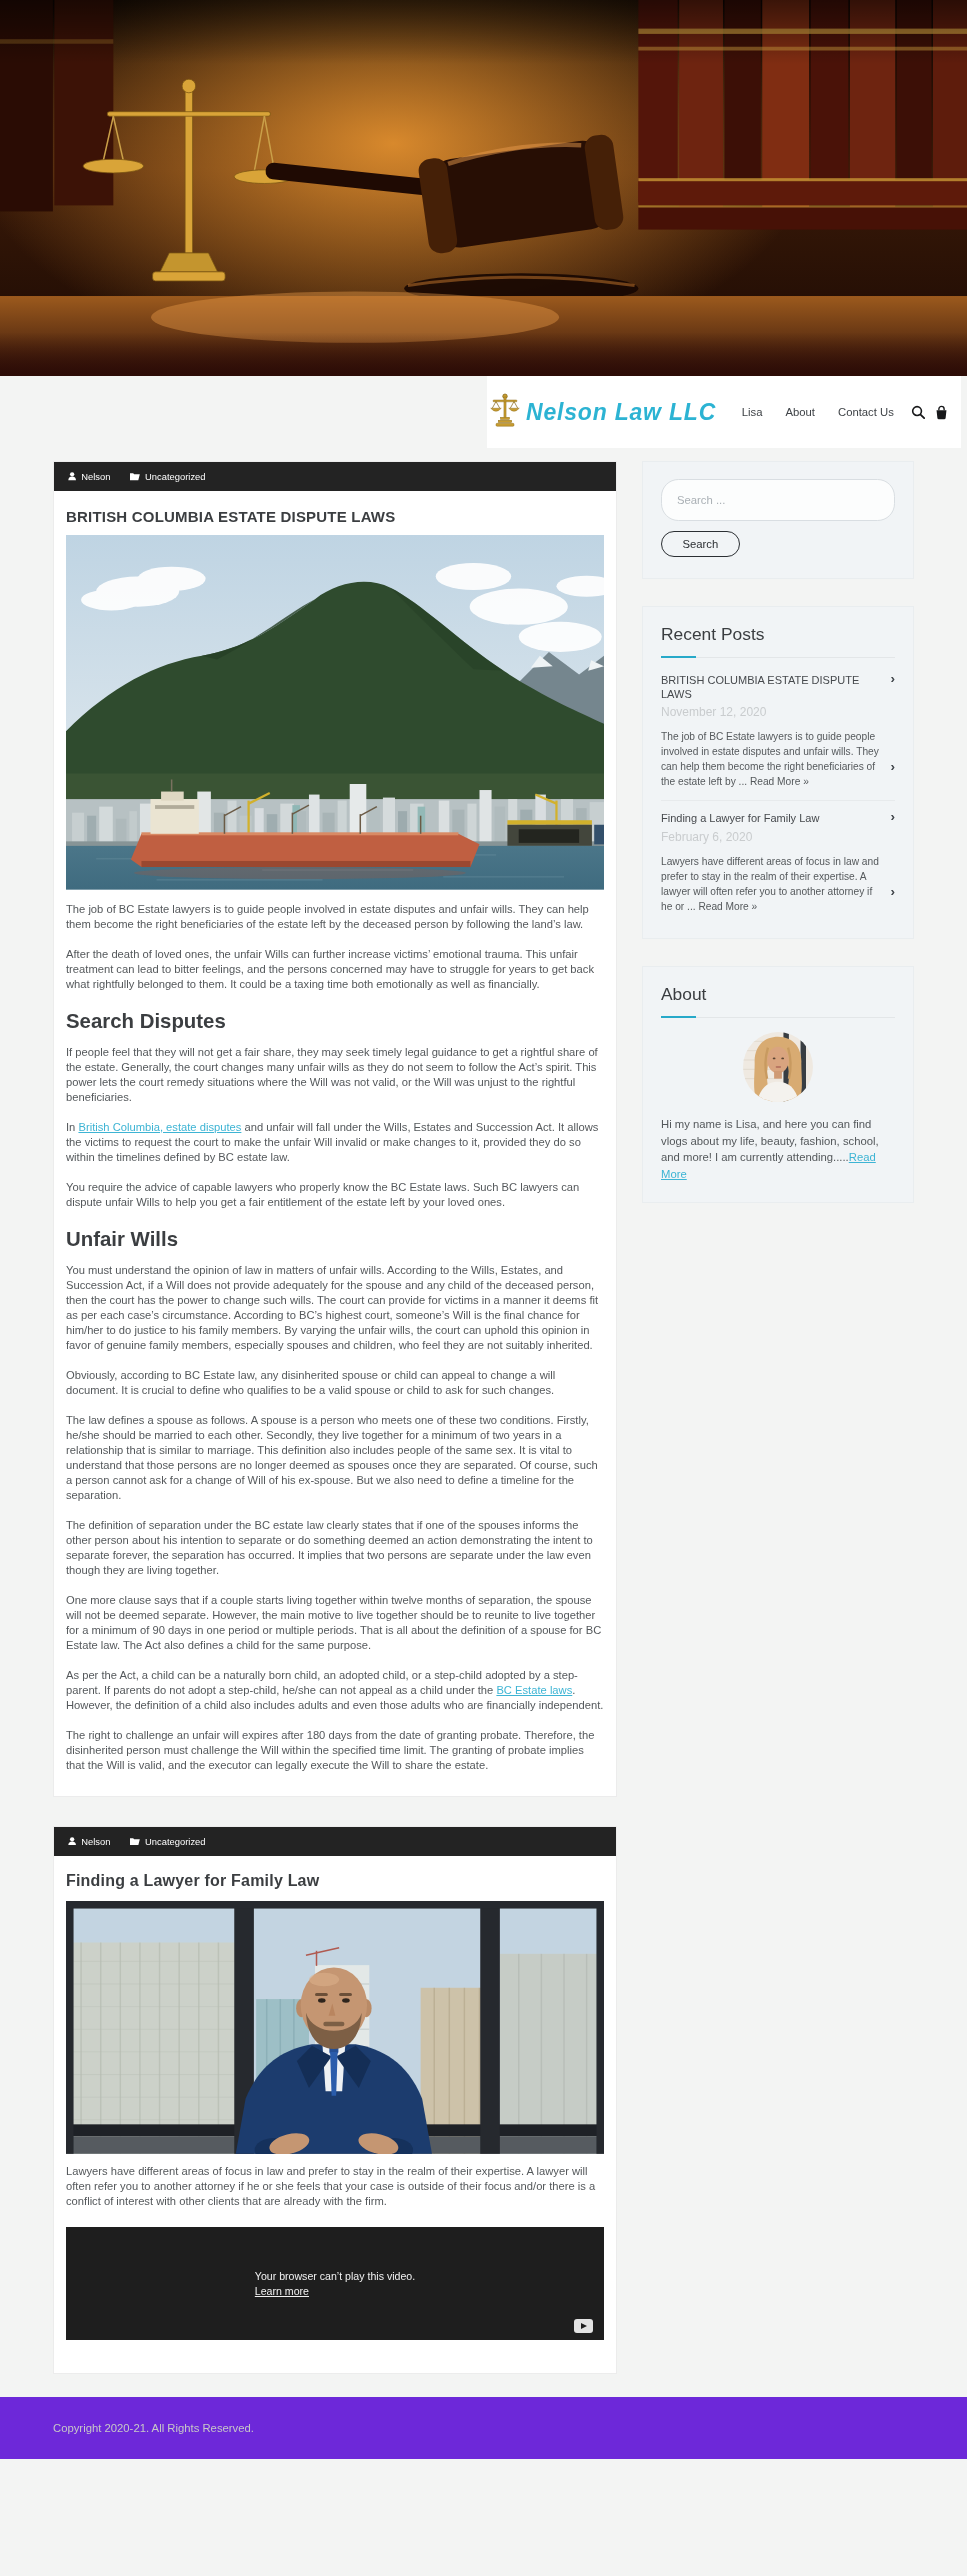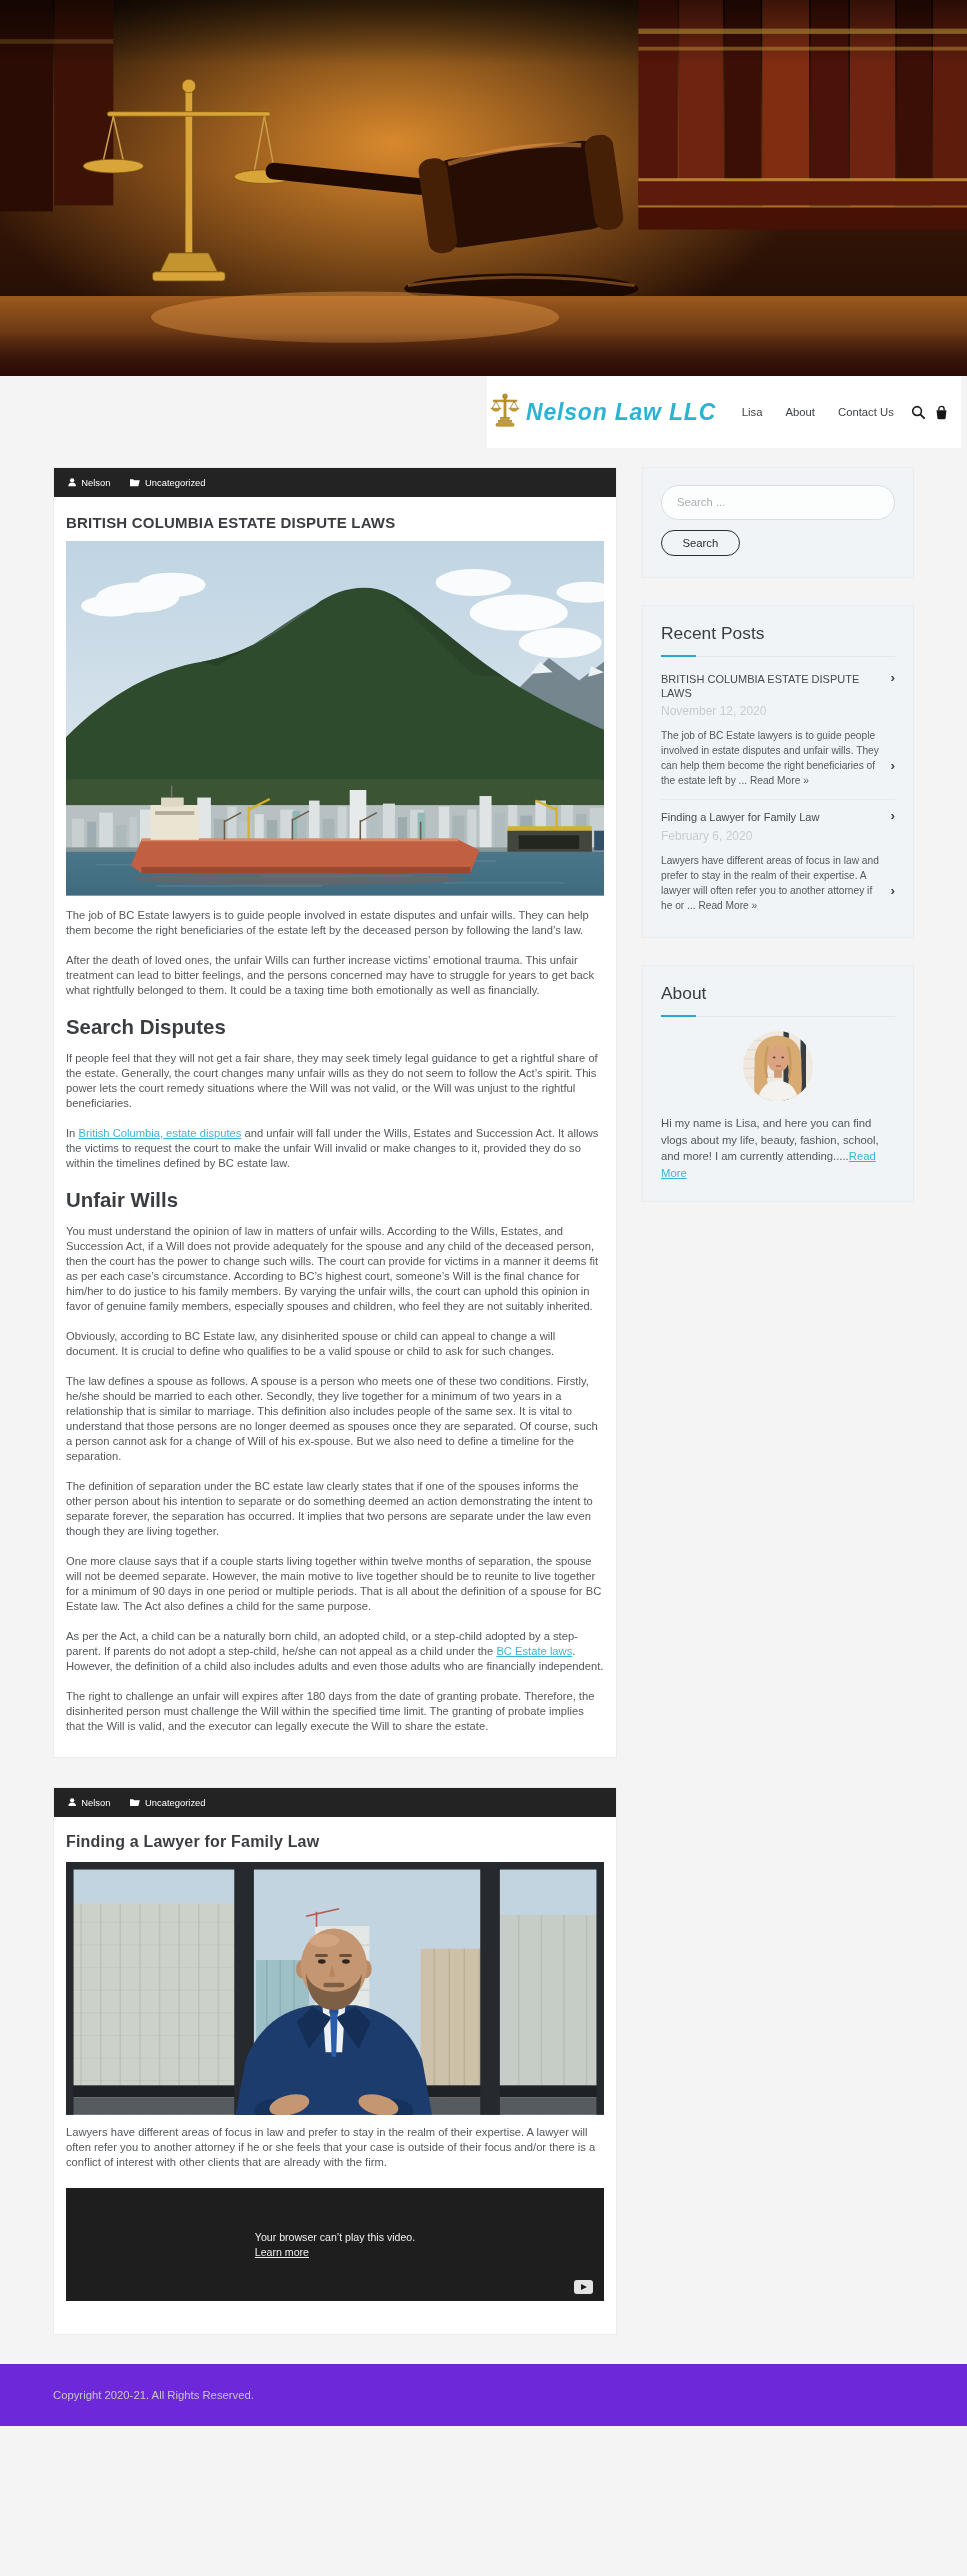--- a/index.html
+++ b/index.html
@@ -21,21 +21,21 @@
   .header-white { position:absolute; left:487px; right:6px; top:0; bottom:0; background:#ffffff; }
   .header-inner { position:absolute; left:490px; right:10.6px; top:0; bottom:0; display:flex; align-items:center; }
   .logo { display:flex; align-items:center; gap:6px; margin-right:19.6px; }
   .logo-text { font-size:23px; font-weight:700; font-style:italic; color:#2cb3d3; letter-spacing:0.8px; white-space:nowrap; }
   .nav { display:flex; align-items:center; gap:23px; margin-left:6px; }
   .nav a { font-size:11.3px; color:#3f4347; }
   .header-icons { display:flex; align-items:center; gap:9px; margin-left:16.6px; }
   .hicon { width:15px; height:15px; display:flex; align-items:center; justify-content:center; cursor:pointer; }
 
   
-  .container { width:861px; margin:6px auto; }
+  .container { width:861px; margin:0 auto; }
   .content { display:flex; gap:25px; padding-top:13px; align-items:flex-start; }
   .main-col { width:564px; flex-shrink:0; }
   .sidebar { width:272px; flex-shrink:0; }
 
   
   .post-card { background:#ffffff; border:0.8px solid #ececec; margin-bottom:29px; }
   .meta-bar { height:29px; background:#232323; display:flex; align-items:center; gap:19.6px; padding:0 13.6px; }
   .meta-item { display:flex; align-items:center; gap:5.3px; color:#ffffff; font-size:9.4px; }
   .card-body { padding:12px 12px 23px; }
   .post-title { font-size:15px; font-weight:700; color:#3b3e41; margin:4.5px 0 10.6px; letter-spacing:0.2px; }
@@ -51,21 +51,21 @@
                   display:flex; align-items:center; justify-content:center; }
   .vp-msg { color:#f1f1f1; font-size:10.6px; line-height:14.4px; text-align:left; }
   .vp-msg a { color:#f1f1f1; text-decoration:underline; }
   .vp-play { position:absolute; right:10.6px; bottom:7.6px; width:19.6px; height:13.6px; background:#e3e3e3;
              border-radius:3px; display:flex; align-items:center; justify-content:center; cursor:pointer; }
   .vp-play span { display:block; width:0; height:0; border-left:6px solid #1e1e1e;
                   border-top:3.8px solid transparent; border-bottom:3.8px solid transparent; margin-left:1.5px; }
 
   
   .widget { background:#f1f4f6; border:0.8px solid #e9edef; padding:16.6px 18px 19.6px; margin-bottom:27px; }
-  .search-input { width:100%; height:35px; border:0.8px solid #d9dee2; border-radius:17.4px; background:#fcfdfd;
+  .search-input { width:100%; height:42px; border:0.8px solid #d9dee2; border-radius:17.4px; background:#fcfdfd;
                   padding:0 15px; font-size:11.3px; color:#4a4e52; outline:none; font-family:"Liberation Sans",sans-serif; }
   .search-input::placeholder { color:#aab0b5; }
   .search-btn { margin-top:10.6px; border:1.5px solid #2b2f33; border-radius:14.4px; background:transparent;
                 padding:6px 20.4px; font-size:11.3px; color:#2b2f33; cursor:pointer; font-family:"Liberation Sans",sans-serif; }
   .wtitle { font-size:17.4px; font-weight:400; color:#3a3d40; margin:0; }
   .wline { height:0.8px; background:#e3e6e8; margin:12px 0 15px; position:relative; }
   .wline::before { content:''; position:absolute; left:0; top:-0.8px; width:35px; height:2.3px; background:#27a9c9; }
   .rp-item { position:relative; padding-bottom:4.5px; }
   .rp-item + .rp-item { border-top:0.8px solid #e7eaec; padding-top:10.6px; }
   .rp-head { display:flex; justify-content:space-between; align-items:flex-start; }
@@ -347,20 +347,21 @@
               </g>
             </svg>
           </div>
 
           <p>The job of BC Estate lawyers is to guide people involved in estate disputes and unfair wills. They can help them become the right beneficiaries of the estate left by the deceased person by following the land’s law.</p>
           <p>After the death of loved ones, the unfair Wills can further increase victims’ emotional trauma. This unfair treatment can lead to bitter feelings, and the persons concerned may have to struggle for years to get back what rightfully belonged to them. It could be a taxing time both emotionally as well as financially.</p>
 
           <h2>Search Disputes</h2>
           <p>If people feel that they will not get a fair share, they may seek timely legal guidance to get a rightful share of the estate. Generally, the court changes many unfair wills as they do not seem to follow the Act’s spirit. This power lets the court remedy situations where the Will was not valid, or the Will was unjust to the rightful beneficiaries.</p>
           <p><span>In </span><a class="inline-link" href="#">British Columbia, estate disputes</a><span> and unfair will fall under the Wills, Estates and Succession Act. It allows the victims to request the court to make the unfair Will invalid or make changes to it, provided they do so within the timelines defined by BC estate law.</span></p>
+          <p>You require the advice of capable lawyers who properly know the BC Estate laws. Such BC lawyers can dispute unfair Wills to help you get a fair entitlement of the estate left by your loved ones.</p>
 
           <h2>Unfair Wills</h2>
           <p>You must understand the opinion of law in matters of unfair wills. According to the Wills, Estates, and Succession Act, if a Will does not provide adequately for the spouse and any child of the deceased person, then the court has the power to change such wills. The court can provide for victims in a manner it deems fit as per each case’s circumstance. According to BC’s highest court, someone’s Will is the final chance for him/her to do justice to his family members. By varying the unfair wills, the court can uphold this opinion in favor of genuine family members, especially spouses and children, who feel they are not suitably inherited.</p>
 
           <p>Obviously, according to BC Estate law, any disinherited spouse or child can appeal to change a will document. It is crucial to define who qualifies to be a valid spouse or child to ask for such changes.</p>
           <p>The law defines a spouse as follows. A spouse is a person who meets one of these two conditions. Firstly, he/she should be married to each other. Secondly, they live together for a minimum of two years in a relationship that is similar to marriage. This definition also includes people of the same sex. It is vital to understand that those persons are no longer deemed as spouses once they are separated. Of course, such a person cannot ask for a change of Will of his ex-spouse. But we also need to define a timeline for the separation.</p>
           <p>The definition of separation under the BC estate law clearly states that if one of the spouses informs the other person about his intention to separate or do something deemed an action demonstrating the intent to separate forever, the separation has occurred. It implies that two persons are separate under the law even though they are living together.</p>
           <p>One more clause says that if a couple starts living together within twelve months of separation, the spouse will not be deemed separate. However, the main motive to live together should be to reunite to live together for a minimum of 90 days in one period or multiple periods. That is all about the definition of a spouse for BC Estate law. The Act also defines a child for the same purpose.</p>
           <p><span>As per the Act, a child can be a naturally born child, an adopted child, or a step-child adopted by a step-parent. If parents do not adopt a step-child, he/she can not appeal as a child under the </span><a class="inline-link" href="#">BC Estate laws</a><span>. However, the definition of a child also includes adults and even those adults who are financially independent.</span></p>
           <p style="margin-bottom:0;">The right to challenge an unfair will expires after 180 days from the date of granting probate. Therefore, the disinherited person must challenge the Will within the specified time limit. The granting of probate implies that the Will is valid, and the executor can legally execute the Will to share the estate.</p>

